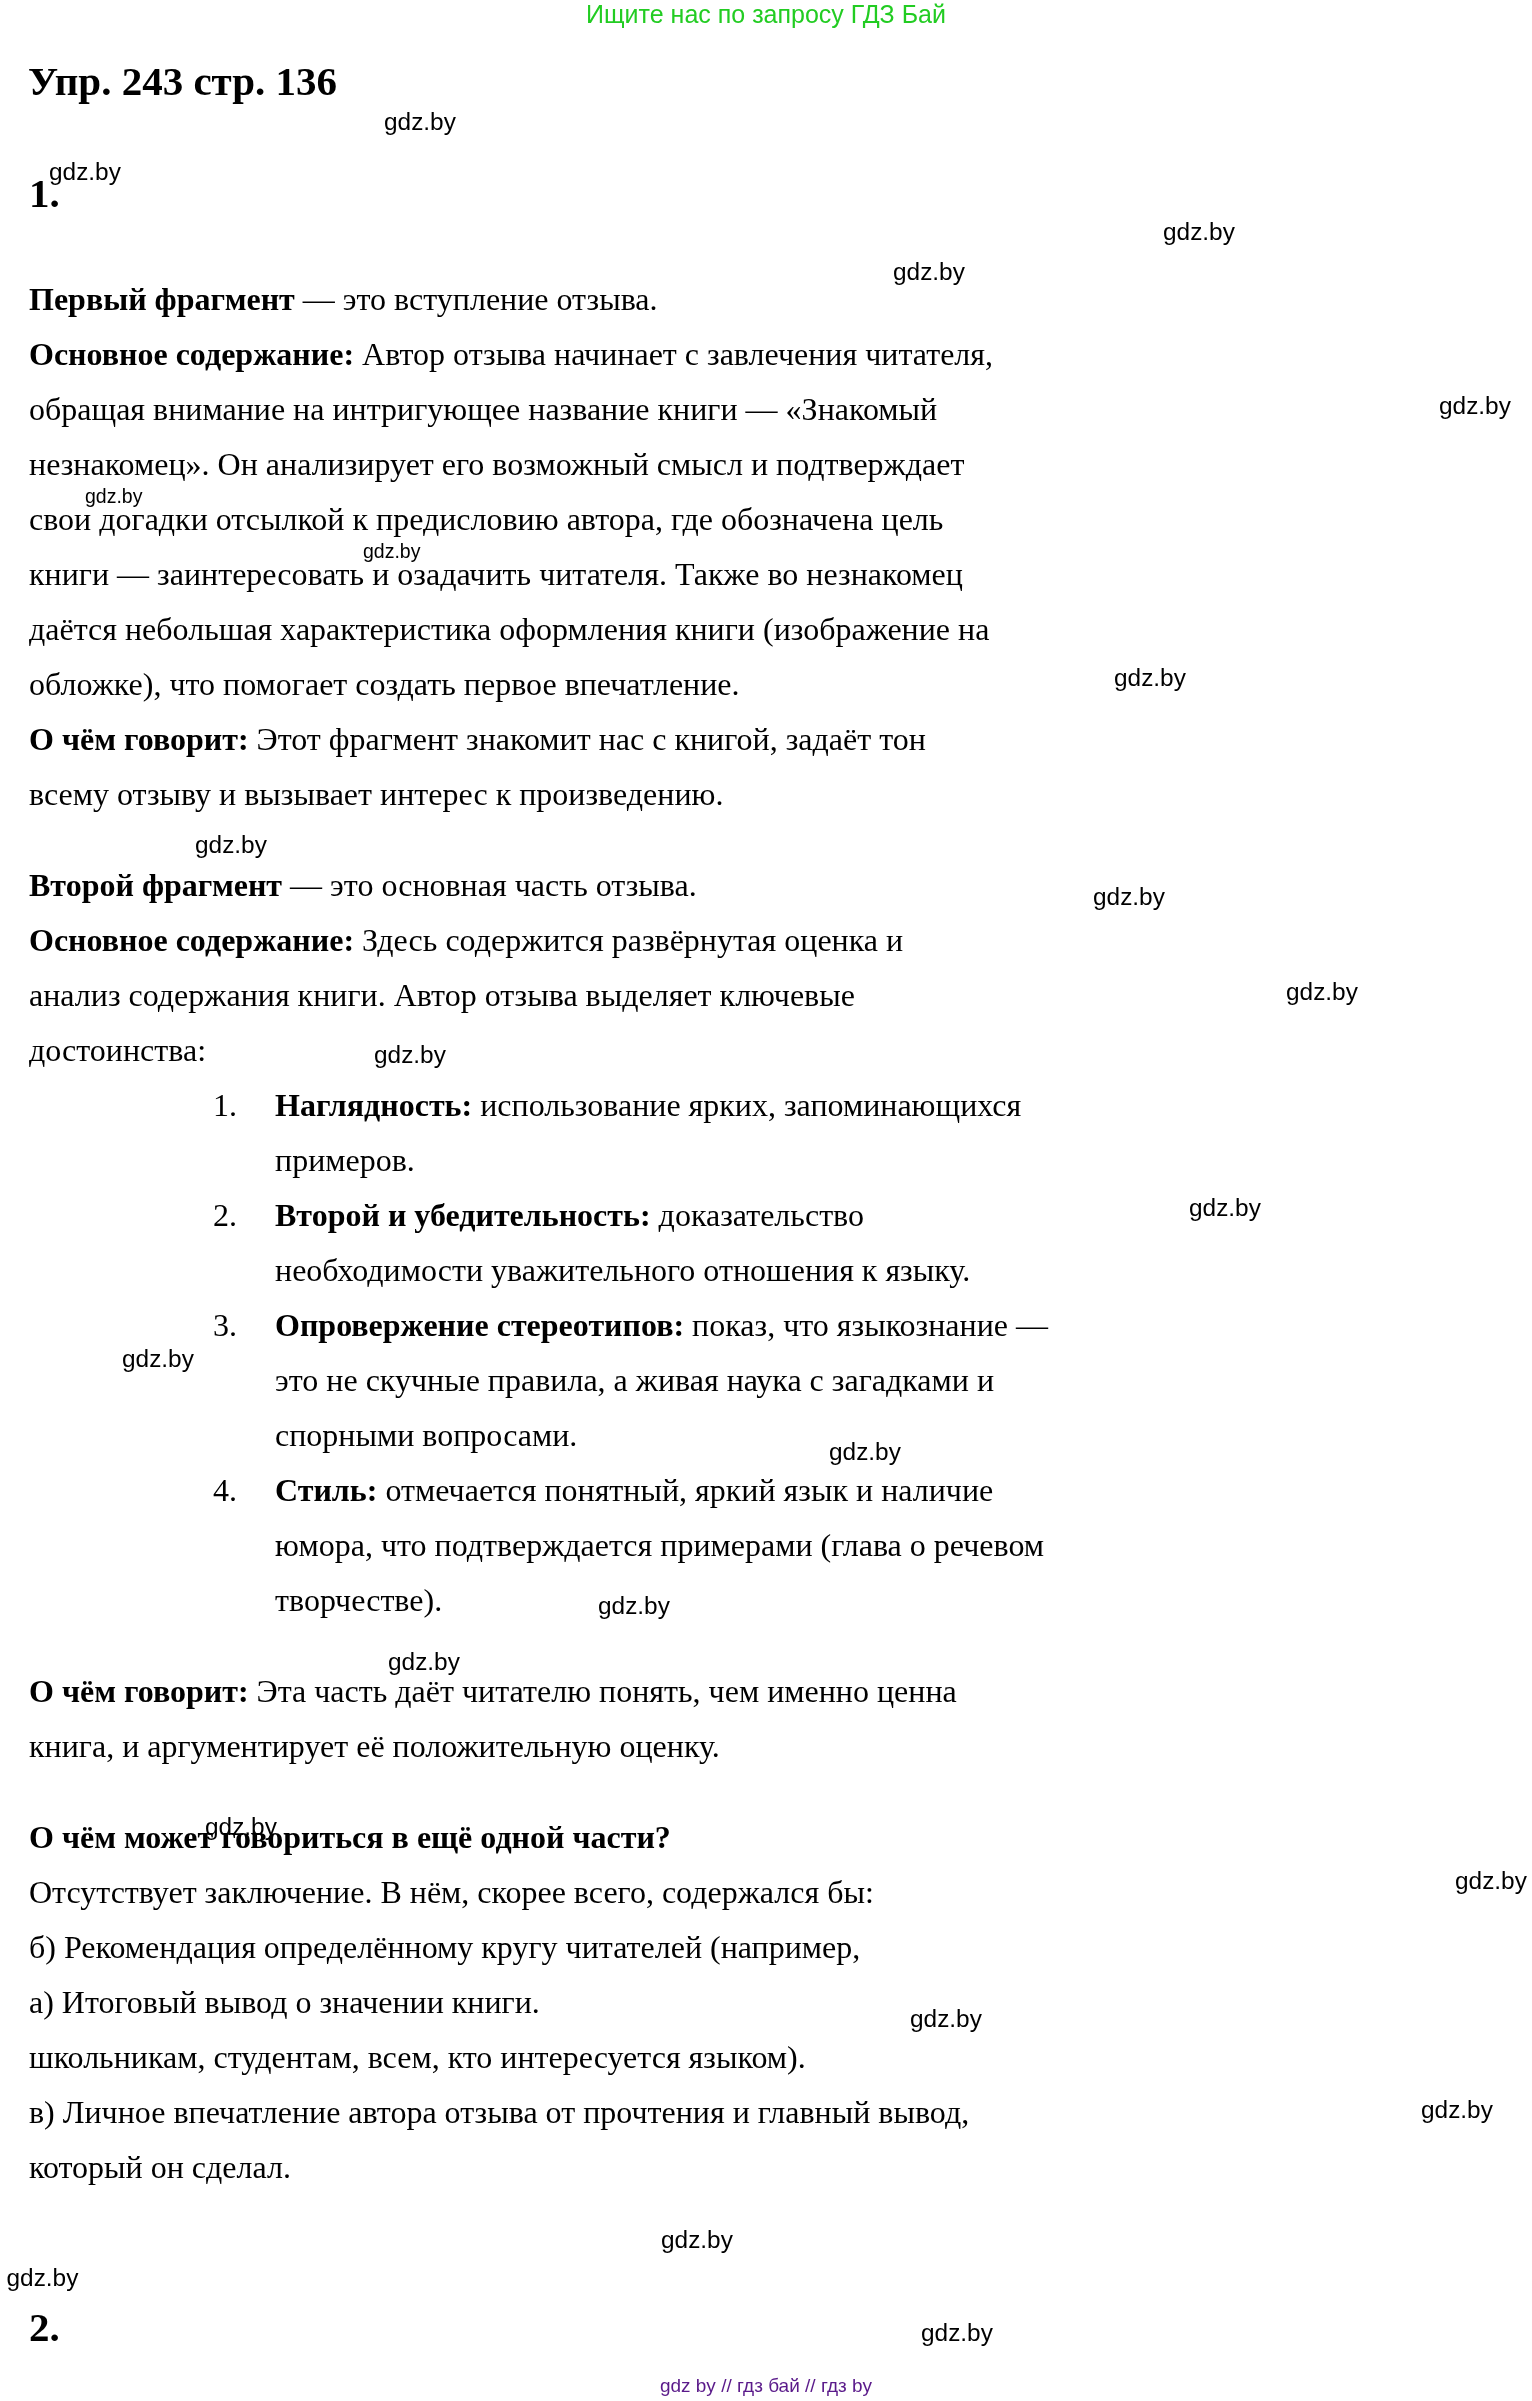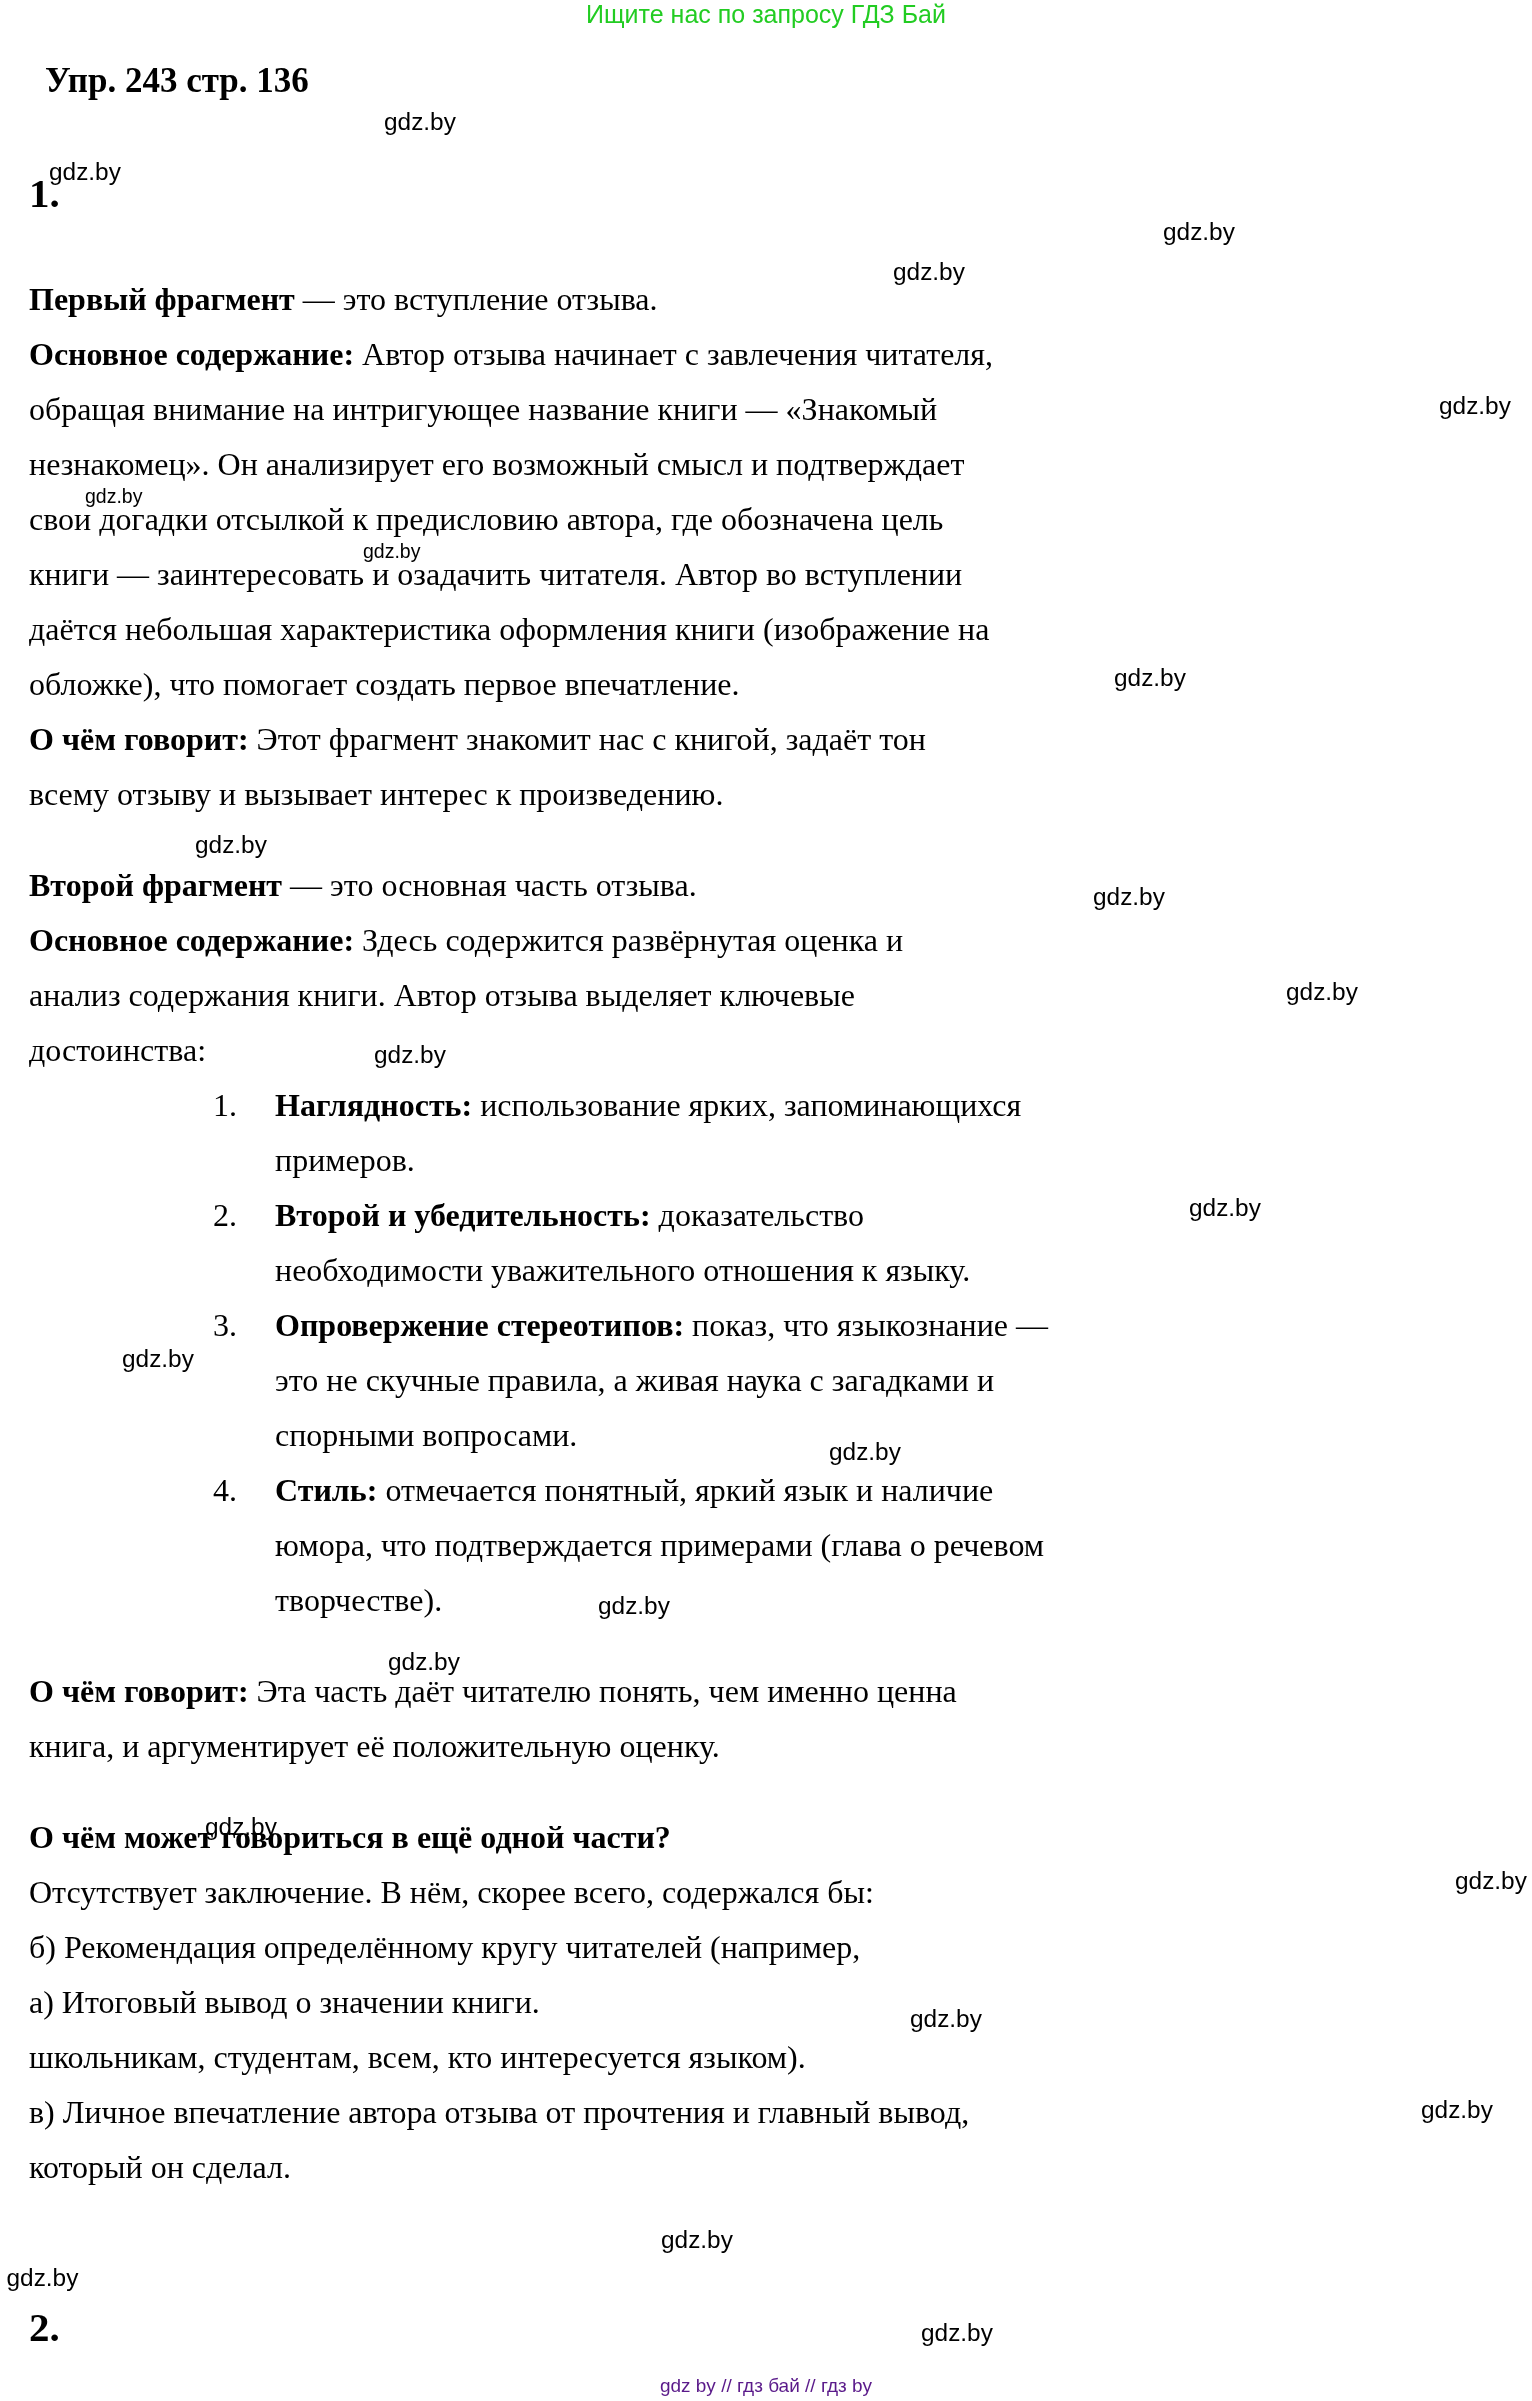--- a/index.html
+++ b/index.html
@@ -4,21 +4,21 @@
 <style>
   html, body { margin:0; padding:0; background:#ffffff; }
   body { width:1532px; height:2401px; position:relative; overflow:hidden;
          font-family:"Liberation Serif","DejaVu Serif",serif; color:#000; }
   .banner { position:absolute; top:0; left:0; width:1532px; text-align:center;
             font-family:"Liberation Sans","DejaVu Sans",sans-serif; font-size:25px;
             line-height:28px; }
   .footer { position:absolute; top:2372px; left:0; width:1532px; text-align:center;
             font-family:"Liberation Sans","DejaVu Sans",sans-serif; font-size:19px;
             line-height:28px; }
-  .heading { position:absolute; left:45px; top:55px; font-size:35px; font-weight:bold; line-height:52px; }
+  .heading { position:absolute; left:28px; top:55px; font-size:41px; font-weight:bold; line-height:52px; }
   .num { position:absolute; left:29px; font-size:41px; font-weight:bold; line-height:52px; }
   .content { position:absolute; left:29px; top:272px; width:1463px; font-size:32px; line-height:55px; }
   .line { white-space:nowrap; height:55px; }
   .gap { height:36px; }
   b { font-weight:bold; }
   .li { position:relative; white-space:nowrap; height:55px; padding-left:246px; }
   .li .n { position:absolute; left:184px; }
   .wm { position:absolute; font-family:"Liberation Sans","DejaVu Sans",sans-serif;
         font-size:24.4px; line-height:26px; color:#000; white-space:nowrap; }
   .wm.sm { font-size:19.5px; line-height:21px; }
@@ -31,21 +31,21 @@
 <div class="heading">Упр. 243 стр. 136</div>
 <div class="num" style="top:167px">1.</div>
 
 <div class="content">
 
   <div class="line"><b>Первый фрагмент</b><span> — это вступление отзыва.</span></div>
   <div class="line"><b>Основное содержание:</b><span> Автор отзыва начинает с завлечения читателя,</span></div>
   <div class="line">обращая внимание на интригующее название книги — «Знакомый</div>
   <div class="line">незнакомец». Он анализирует его возможный смысл и подтверждает</div>
   <div class="line">свои догадки отсылкой к предисловию автора, где обозначена цель</div>
-  <div class="line">книги — заинтересовать и озадачить читателя. Автор во вступлении</div>
+  <div class="line">книги — заинтересовать и озадачить читателя. Также во незнакомец</div>
   <div class="line">даётся небольшая характеристика оформления книги (изображение на</div>
   <div class="line">обложке), что помогает создать первое впечатление.</div>
   <div class="line"><b>О чём говорит:</b><span> Этот фрагмент знакомит нас с книгой, задаёт тон</span></div>
   <div class="line">всему отзыву и вызывает интерес к произведению.</div>
   <div class="gap"></div>
 
   <div class="line"><b>Второй фрагмент</b><span> — это основная часть отзыва.</span></div>
   <div class="line"><b>Основное содержание:</b><span> Здесь содержится развёрнутая оценка и</span></div>
   <div class="line">анализ содержания книги. Автор отзыва выделяет ключевые</div>
   <div class="line">достоинства:</div>

